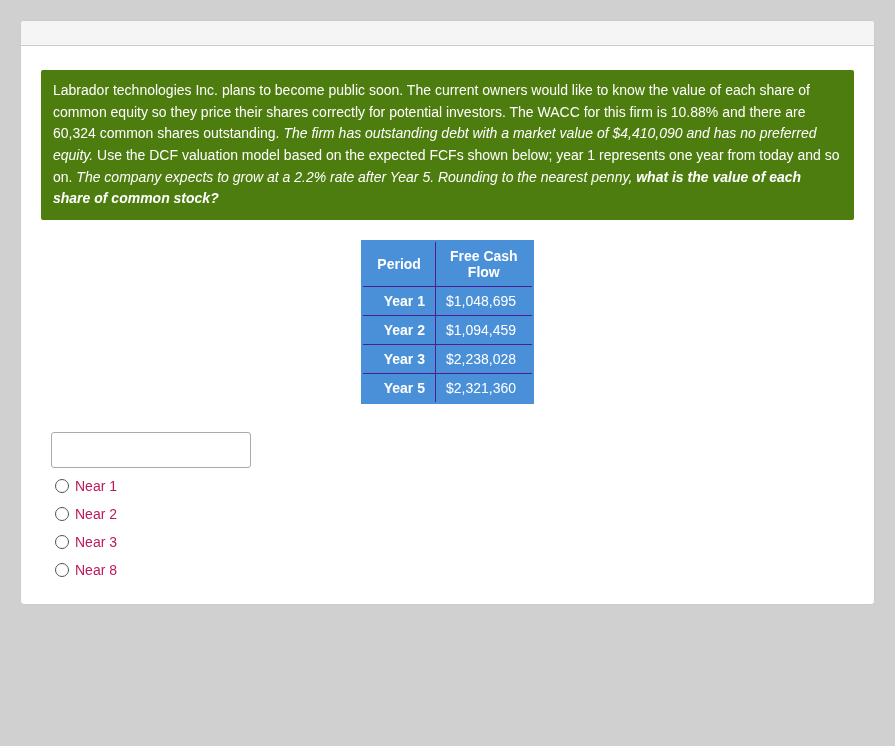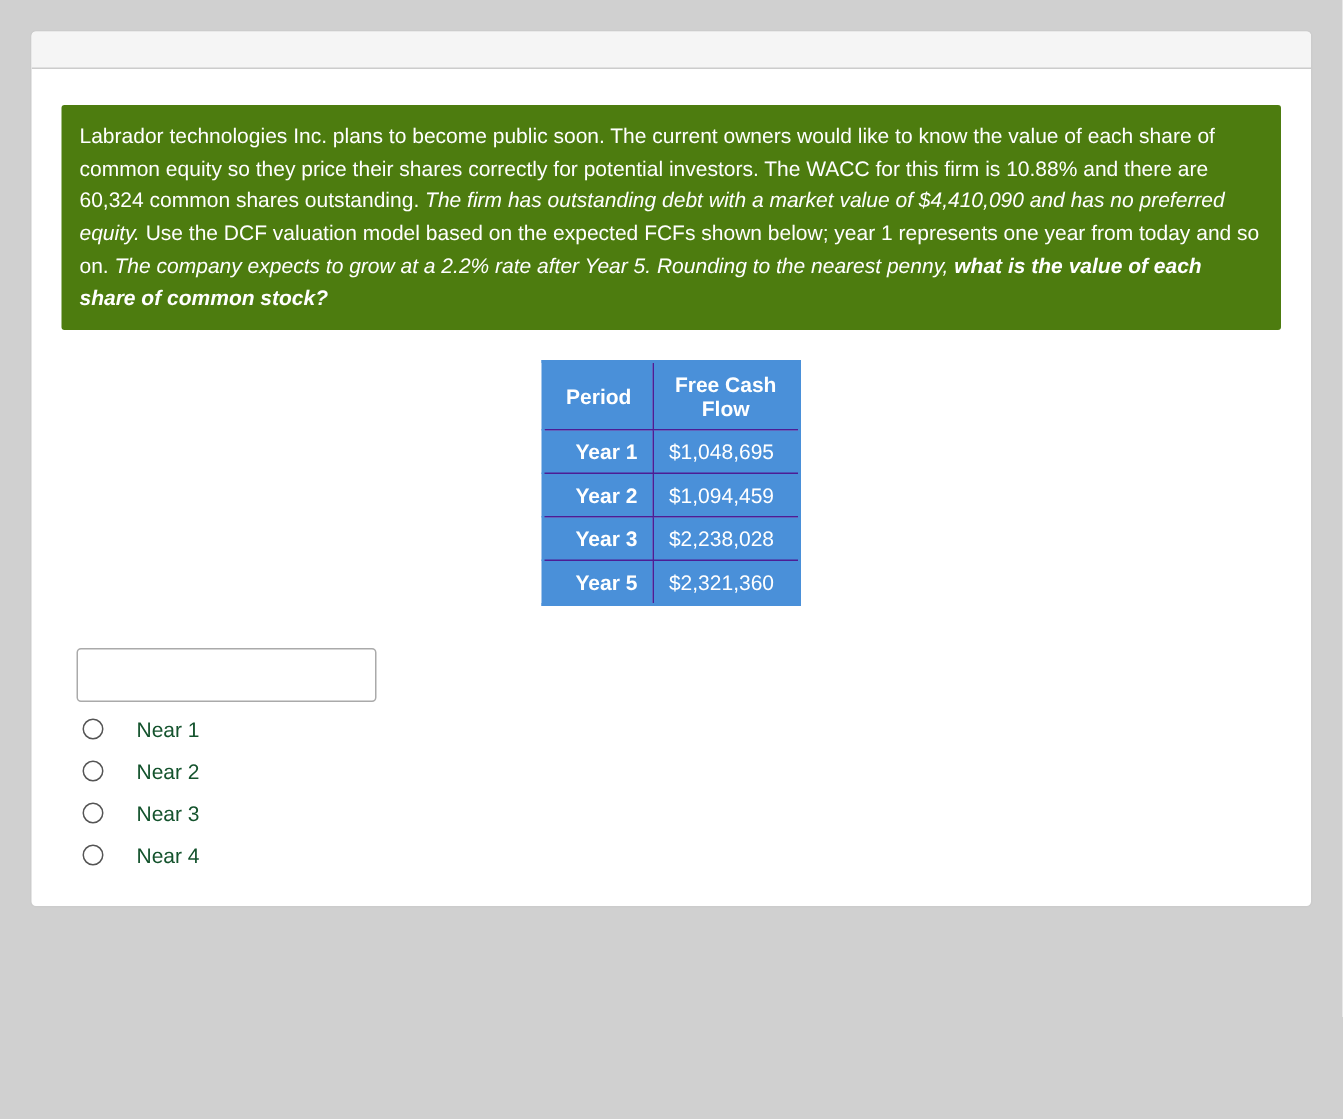--- a/index.html
+++ b/index.html
@@ -103,25 +103,25 @@
       padding: 4px 8px;
     }
     .near-options {
       display: flex;
       flex-direction: column;
       margin-top: 4px;
       margin-left: 4px;
     }
     .near-option {
       font-size: 14px;
-      color: #14532d;
+      color: #be185d;
       padding: 6px 0;
       display: flex;
       align-items: center;
-      gap: 22px;
+      gap: 6px;
     }
     .radio-circle {
       width: 14px;
       height: 14px;
       border: 1.5px solid #555;
       border-radius: 50%;
       display: inline-block;
       flex-shrink: 0;
     }
   </style>
@@ -183,18 +183,18 @@
           <div class="near-option">
             <span class="radio-circle"></span>
             <span>Near 2</span>
           </div>
           <div class="near-option">
             <span class="radio-circle"></span>
             <span>Near 3</span>
           </div>
           <div class="near-option">
             <span class="radio-circle"></span>
-            <span>Near 4</span>
+            <span>Near 8</span>
           </div>
         </div>
     </div>
   </div>
 </div>
 
 </body></html>

